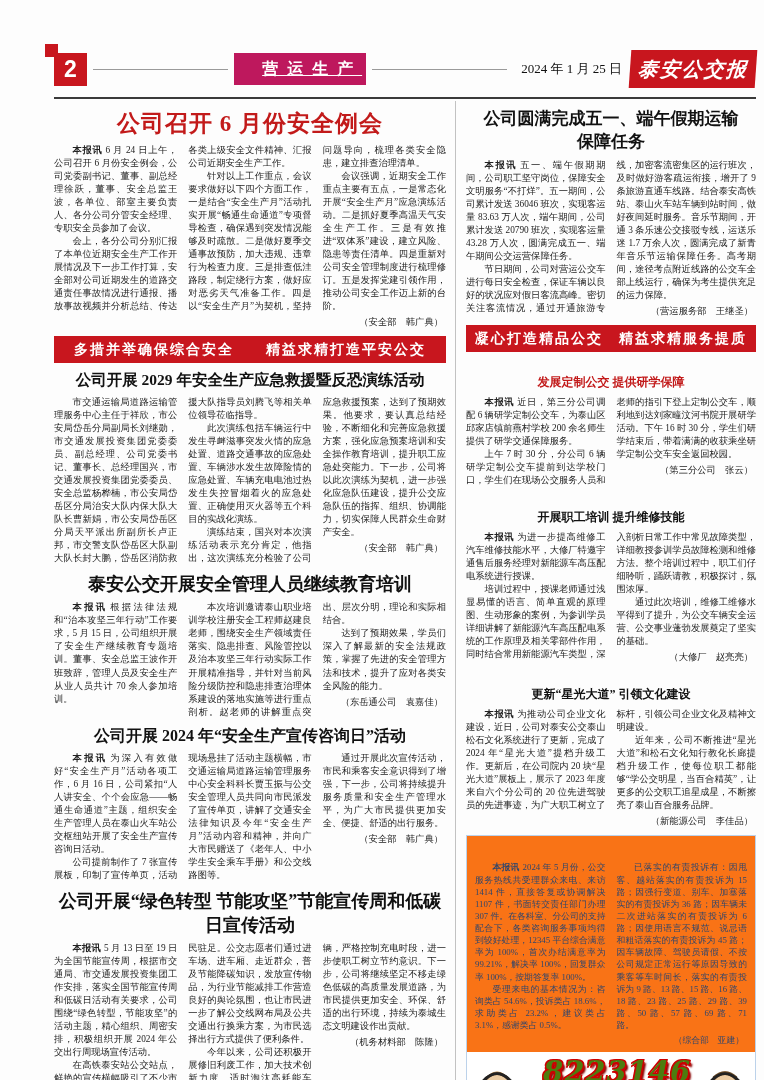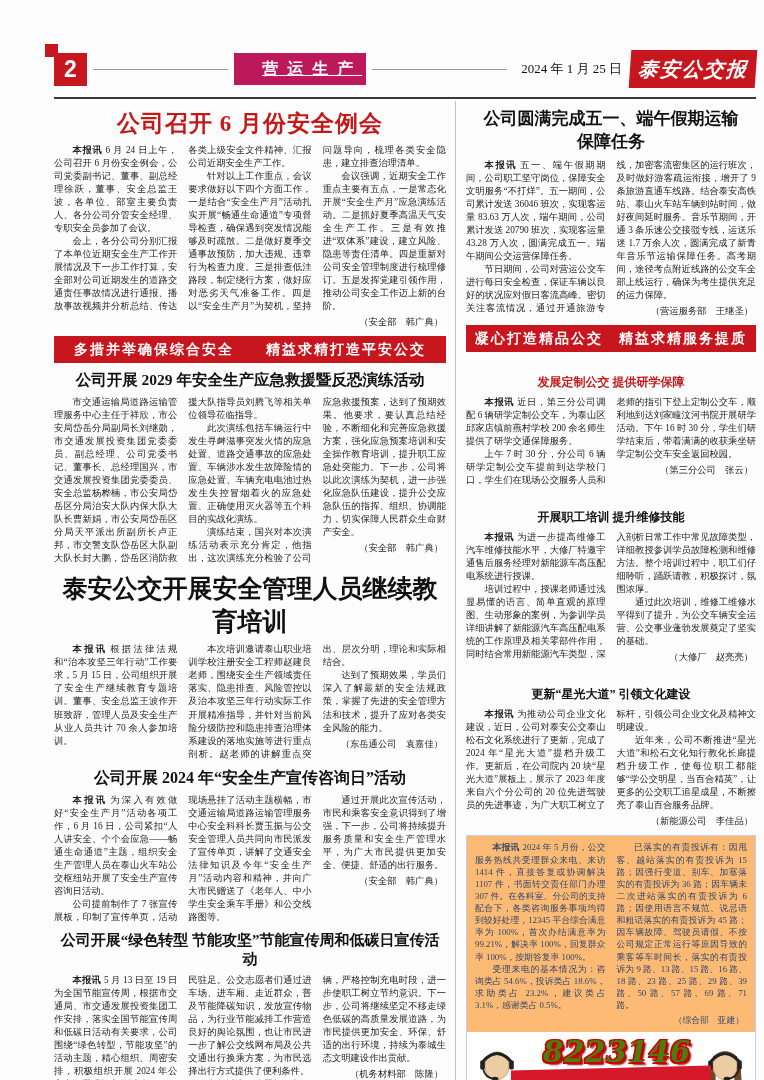--- a/index.html
+++ b/index.html
@@ -25,39 +25,39 @@
   .content{display:flex;gap:0;align-items:flex-start;}
   .col-left{width:392px;flex:0 0 auto;padding-right:9px;}
   .col-right{flex:1;border-left:1px solid #c2c2c2;padding-left:10px;min-width:0;}
 
   
   .atitle{text-align:center;font-weight:bold;margin:7px 0 5px;color:#111;
           font-family:"Liberation Serif","DejaVu Serif",serif;}
   .red{color:#c21a1a;}
   .t-a{font-size:23px;letter-spacing:1px;}
   .t-b{font-size:15.5px;}
-  .t-c{font-size:25px;}
+  .t-c{font-size:18px;}
   .t-d{font-size:16px;}
-  .t-e{font-size:15px;}
+  .t-e{font-size:18px;}
   .t-g{font-size:17px;width:262px;margin-left:auto;margin-right:auto;line-height:1.35;}
   .t-h{font-size:12px;margin-top:22px;}
   .body{font-size:9.3px;line-height:1.4;text-align:justify;color:#222;}
   .cols3{column-count:3;column-gap:11px;}
   .cols2{column-count:2;column-gap:11px;}
   .body p{margin:0;text-indent:2em;}
   .lead{font-family:Liberation Sans, sans-serif;font-weight:bold;margin-right:3px;}
   .byline{text-indent:0 !important;text-align:right;margin-top:3px !important;padding-right:3px;}
 
   
   .ribbon{background:#c8161e;color:#fff;text-align:center;margin:7px 0;
           font:bold 14px/27px "Liberation Sans",sans-serif;letter-spacing:2px;white-space:nowrap;overflow:hidden;}
 
   
   .hotbox-wrap{border:1px solid #bcd2ea;margin-top:7px;}
-  .hotbox{background:#fdba74;padding:5px 8px 6px;}
+  .hotbox{background:#f97316;padding:25px 8px 6px;}
   .hotbox .body{font-size:8.8px;line-height:1.38;color:#31466b;}
   .hotline-graphic{position:relative;background:#fff;height:72px;display:flex;align-items:flex-end;
                    padding:4px 2px;}
   .operator{flex:0 0 auto;}
   .band-zone{position:relative;flex:1;height:100%;}
   .band-red{position:absolute;left:-14px;right:-14px;bottom:8px;height:32px;background:#d6182b;
             transform:skewY(-1.5deg);}
   .phone{position:absolute;top:2px;left:18px;font:italic bold 29px/1 "DejaVu Serif",serif;color:#4d7c0f;
          letter-spacing:1px;
          text-shadow:-1.5px -1.5px 0 #c00,1.5px -1.5px 0 #c00,-1.5px 1.5px 0 #c00,1.5px 1.5px 0 #c00,3px 3px 2px #800;}

